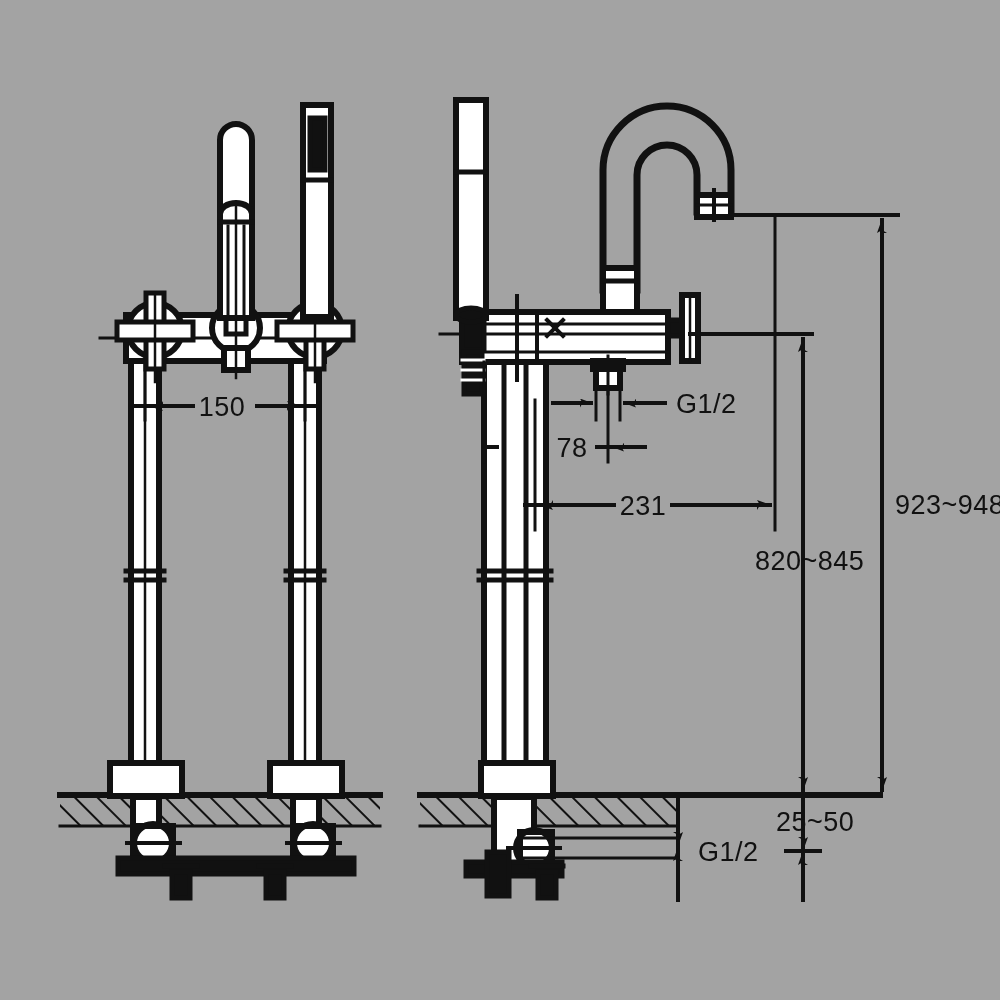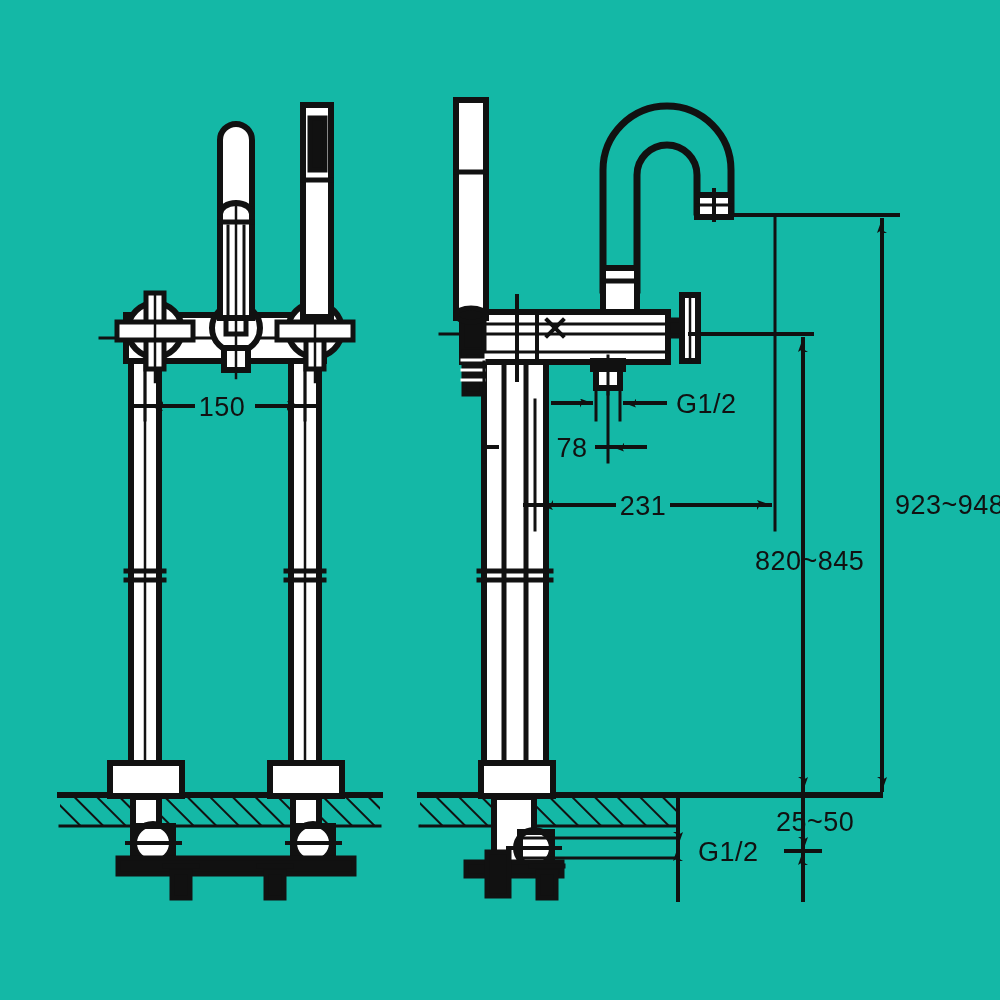--- a/index.html
+++ b/index.html
@@ -8,21 +8,21 @@
     padding: 0;
     background: #ffffff;
   }
   body {
     font-family: "Liberation Sans", sans-serif;
   }
   #sheet {
     position: relative;
     width: 1000px;
     height: 1000px;
-    background: #14b8a6;
+    background: #a3a3a3;
     overflow: hidden;
   }
   #drawing {
     position: absolute;
     left: 0;
     top: 0;
     width: 1000px;
     height: 1000px;
   }
   .dimtext {

